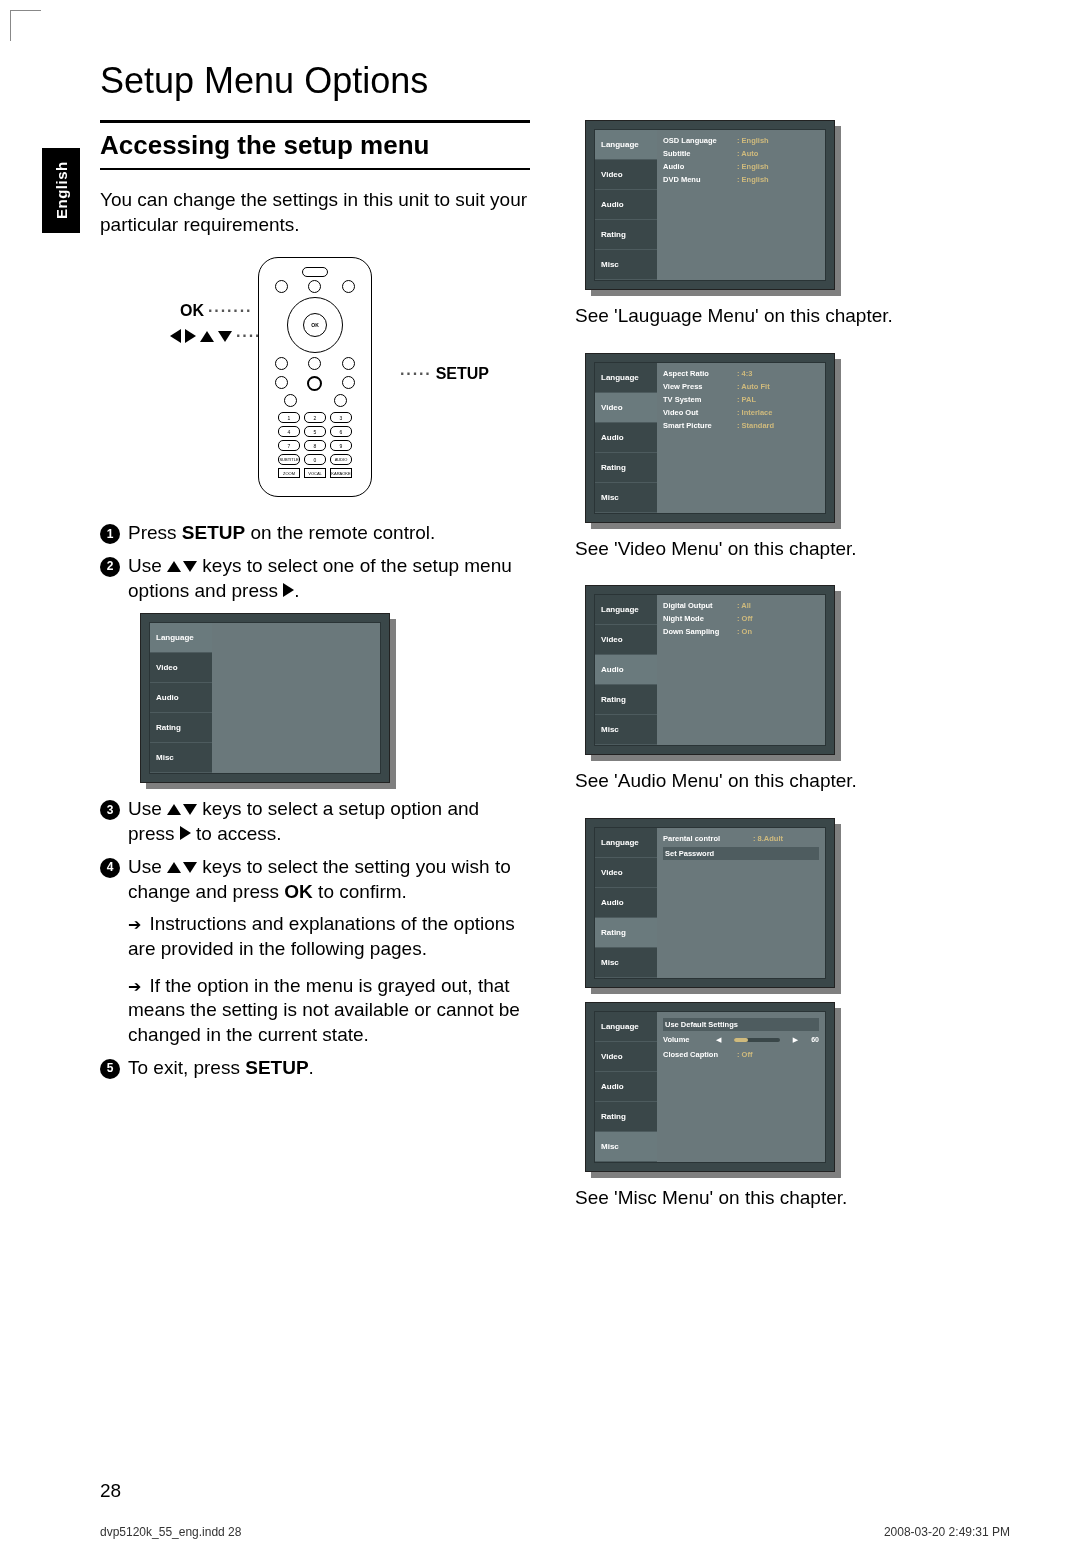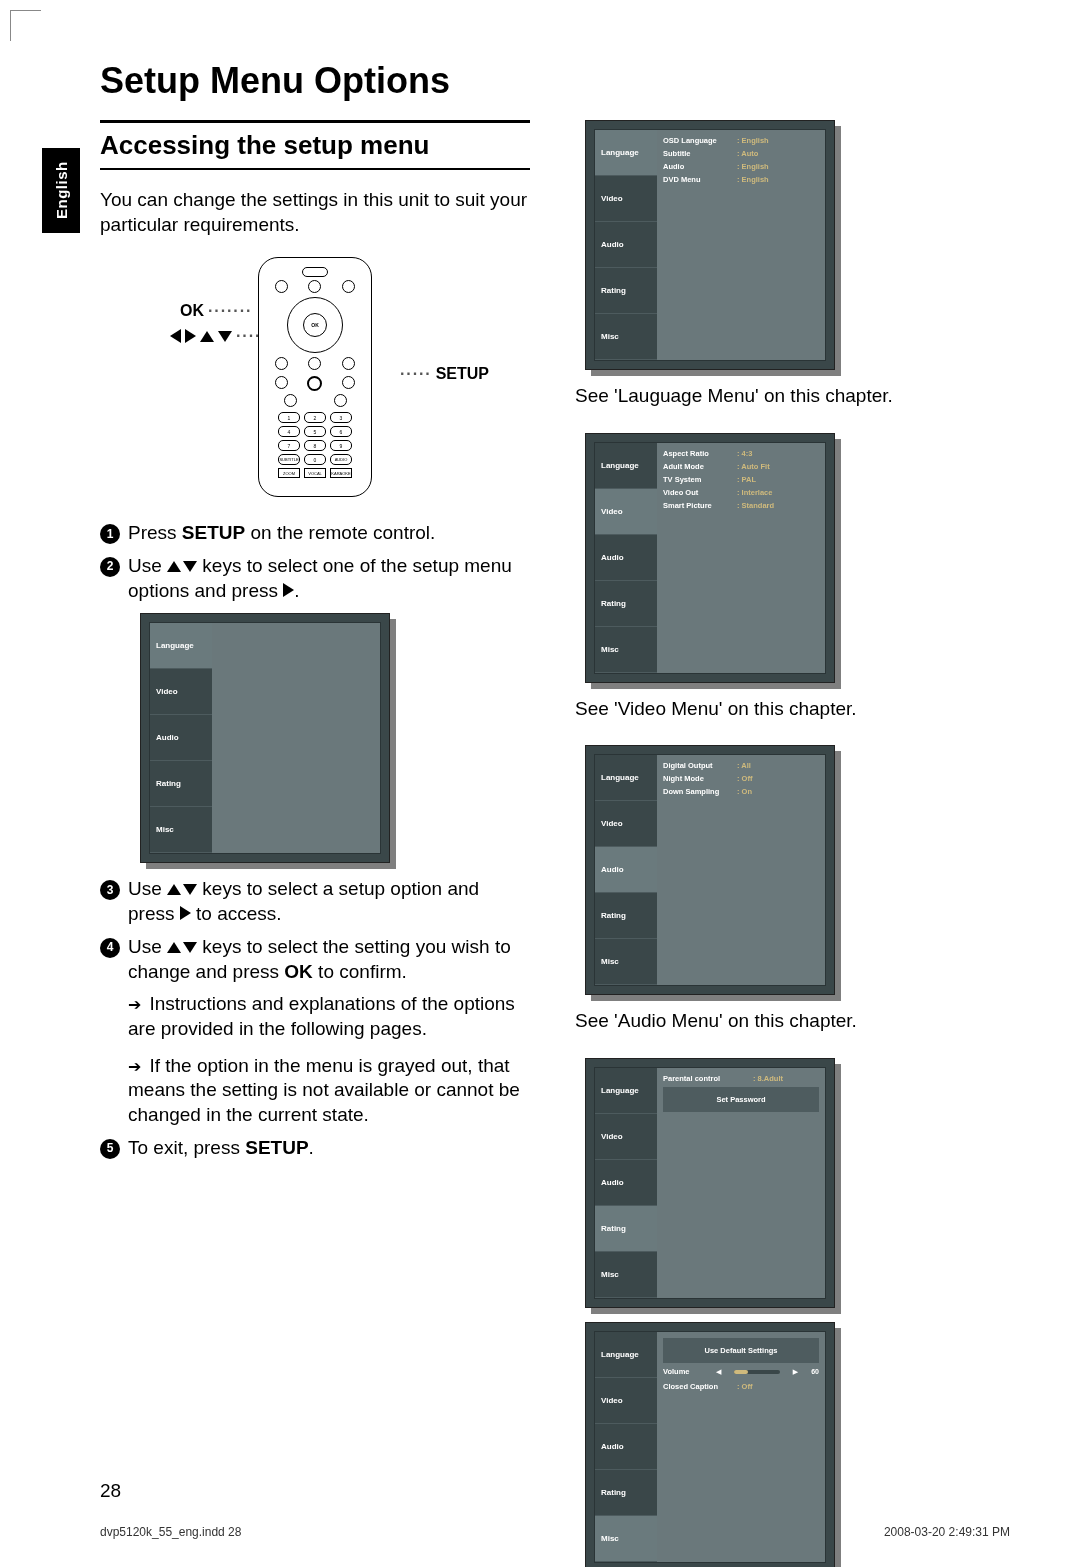--- a/index.html
+++ b/index.html
@@ -1,18 +1,18 @@
 <!DOCTYPE html>
 <html><head>
 <meta charset="utf-8">
 <style>
   body { margin:0; font-family: Arial, Helvetica, sans-serif; background:#fff; }
   .page { width:1080px; height:1567px; position:relative; box-sizing:border-box; padding:60px 70px 40px 100px; color:#000; }
   .tab { position:absolute; left:42px; top:148px; width:38px; height:85px; background:#000; color:#fff; font-weight:bold; font-size:15px; display:flex; align-items:center; justify-content:center; writing-mode:vertical-rl; transform:rotate(180deg); letter-spacing:0.5px;}
-  h1 { font-size:36px; font-weight:bold; margin:0 0 18px 0;}
+  h1 { font-size:36px; font-weight:normal; margin:0 0 18px 0;}
   .cols { display:flex; gap:45px; }
   .col { width:430px; }
   .divider { border-top:3px solid #000; border-bottom:2px solid #000; padding:3px 0; margin-bottom:18px; }
   h2 { font-size:26px; font-weight:bold; margin:0; padding:4px 0;}
   p { font-size:19px; line-height:1.3; margin:6px 0; }
   .step { display:flex; align-items:flex-start; gap:8px; font-size:19px; line-height:1.3; margin:8px 0;}
   .bullet { flex:none; width:20px; height:20px; border-radius:50%; background:#000; color:#fff; font-size:12px; font-weight:bold; display:flex; align-items:center; justify-content:center; margin-top:3px;}
   .arrow-sub { padding-left:28px; font-size:19px; line-height:1.3;}
   .arrow-sub::before { content:"➔"; margin-right:8px; color:#000; font-size:16px;}
   .b { font-weight:bold; }
@@ -32,28 +32,28 @@
   .remote .dring .inner { width:22px; height:22px; border:1px solid #000; border-radius:50%; display:flex; align-items:center; justify-content:center; font-size:5px; font-weight:bold;}
   .remote .grid3 { display:grid; grid-template-columns:repeat(3, 22px); gap:3px 4px; margin:5px auto 0; width:max-content;}
   .remote .grid3 .np { height:9px; border:1px solid #000; border-radius:5px; font-size:5px; display:flex; align-items:center; justify-content:center;}
   .remote .grid3 .sq { height:8px; border:1px solid #000; font-size:4px; display:flex; align-items:center; justify-content:center;}
   .callout { position:absolute; font-weight:bold; font-size:16px; display:flex; align-items:center; gap:4px;}
   .callout .dots { letter-spacing:1px; color:#555;}
   
   .osd { width:232px; background:#3a4749; border:1px solid #222; box-shadow:6px 6px 0 rgba(0,0,0,0.5); padding:8px; margin:0 0 14px 10px; position:relative;}
   .osd-inner { display:flex; gap:0; border:1px solid #2a3436; background:#4d5b5e;}
   .osd-tabs { width:62px; background:#3a4749; }
-  .osd-tabs .t { font-size:8px; font-weight:bold; color:#fff; padding:18px 6px; border-bottom:1px solid #4d5b5e;}
+  .osd-tabs .t { font-size:8px; font-weight:bold; color:#fff; padding:10px 6px; border-bottom:1px solid #4d5b5e;}
   .osd-tabs .t.active { background:#6a7a7d; color:#fff;}
   .osd-body { flex:1; padding:6px 6px; font-size:7.5px; color:#fff; background:#6a787b; min-height:118px;}
   .osd-body .row { display:flex; margin-bottom:4px;}
   .osd-body .lbl { width:74px; font-weight:bold; color:#fff;}
   .osd-body .val { color:#cfba7d; font-weight:bold;}
   .osd-body .val::before { content:": ";}
-  .osd-body .titlebar { background:#4e5c5f; color:#fff; font-weight:bold; text-align:center; padding:8px; margin-bottom:3px; font-size:7.5px;}
+  .osd-body .titlebar { background:#4e5c5f; color:#fff; font-weight:bold; padding:2px; margin-bottom:3px; font-size:7.5px;}
   .osd-body .slider { display:flex; align-items:center; gap:13px; margin-top:4px;}
   .osd-body .slider .track { flex:1; height:4px; background:#3a4749; position:relative; border-radius:2px;}
   .osd-body .slider .fill { position:absolute; left:0; top:0; bottom:0; width:30%; background:#cfba7d; border-radius:2px;}
   .ref { font-size:19px; margin:6px 0 24px 0;}
   .pagenum { position:absolute; left:100px; bottom:65px; font-size:19px;}
   .footpath { position:absolute; left:100px; bottom:28px; font-size:12px; color:#333;}
   .footdate { position:absolute; right:70px; bottom:28px; font-size:12px; color:#333;}
   .crop { position:absolute; left:10px; top:10px; width:30px; height:30px; border-left:1px solid #888; border-top:1px solid #888;}
 </style>
 </head>
@@ -224,21 +224,21 @@
             <div class="t">Audio</div>
             <div class="t">Rating</div>
             <div class="t">Misc</div>
           </div>
           <div class="osd-body">
             <div class="row">
                 <div class="lbl">Aspect Ratio</div>
                 <div class="val">4:3</div>
               </div>
             <div class="row">
-                <div class="lbl">Adult Mode</div>
+                <div class="lbl">View Press</div>
                 <div class="val">Auto Fit</div>
               </div>
             <div class="row">
                 <div class="lbl">TV System</div>
                 <div class="val">PAL</div>
               </div>
             <div class="row">
                 <div class="lbl">Video Out</div>
                 <div class="val">Interlace</div>
               </div>

